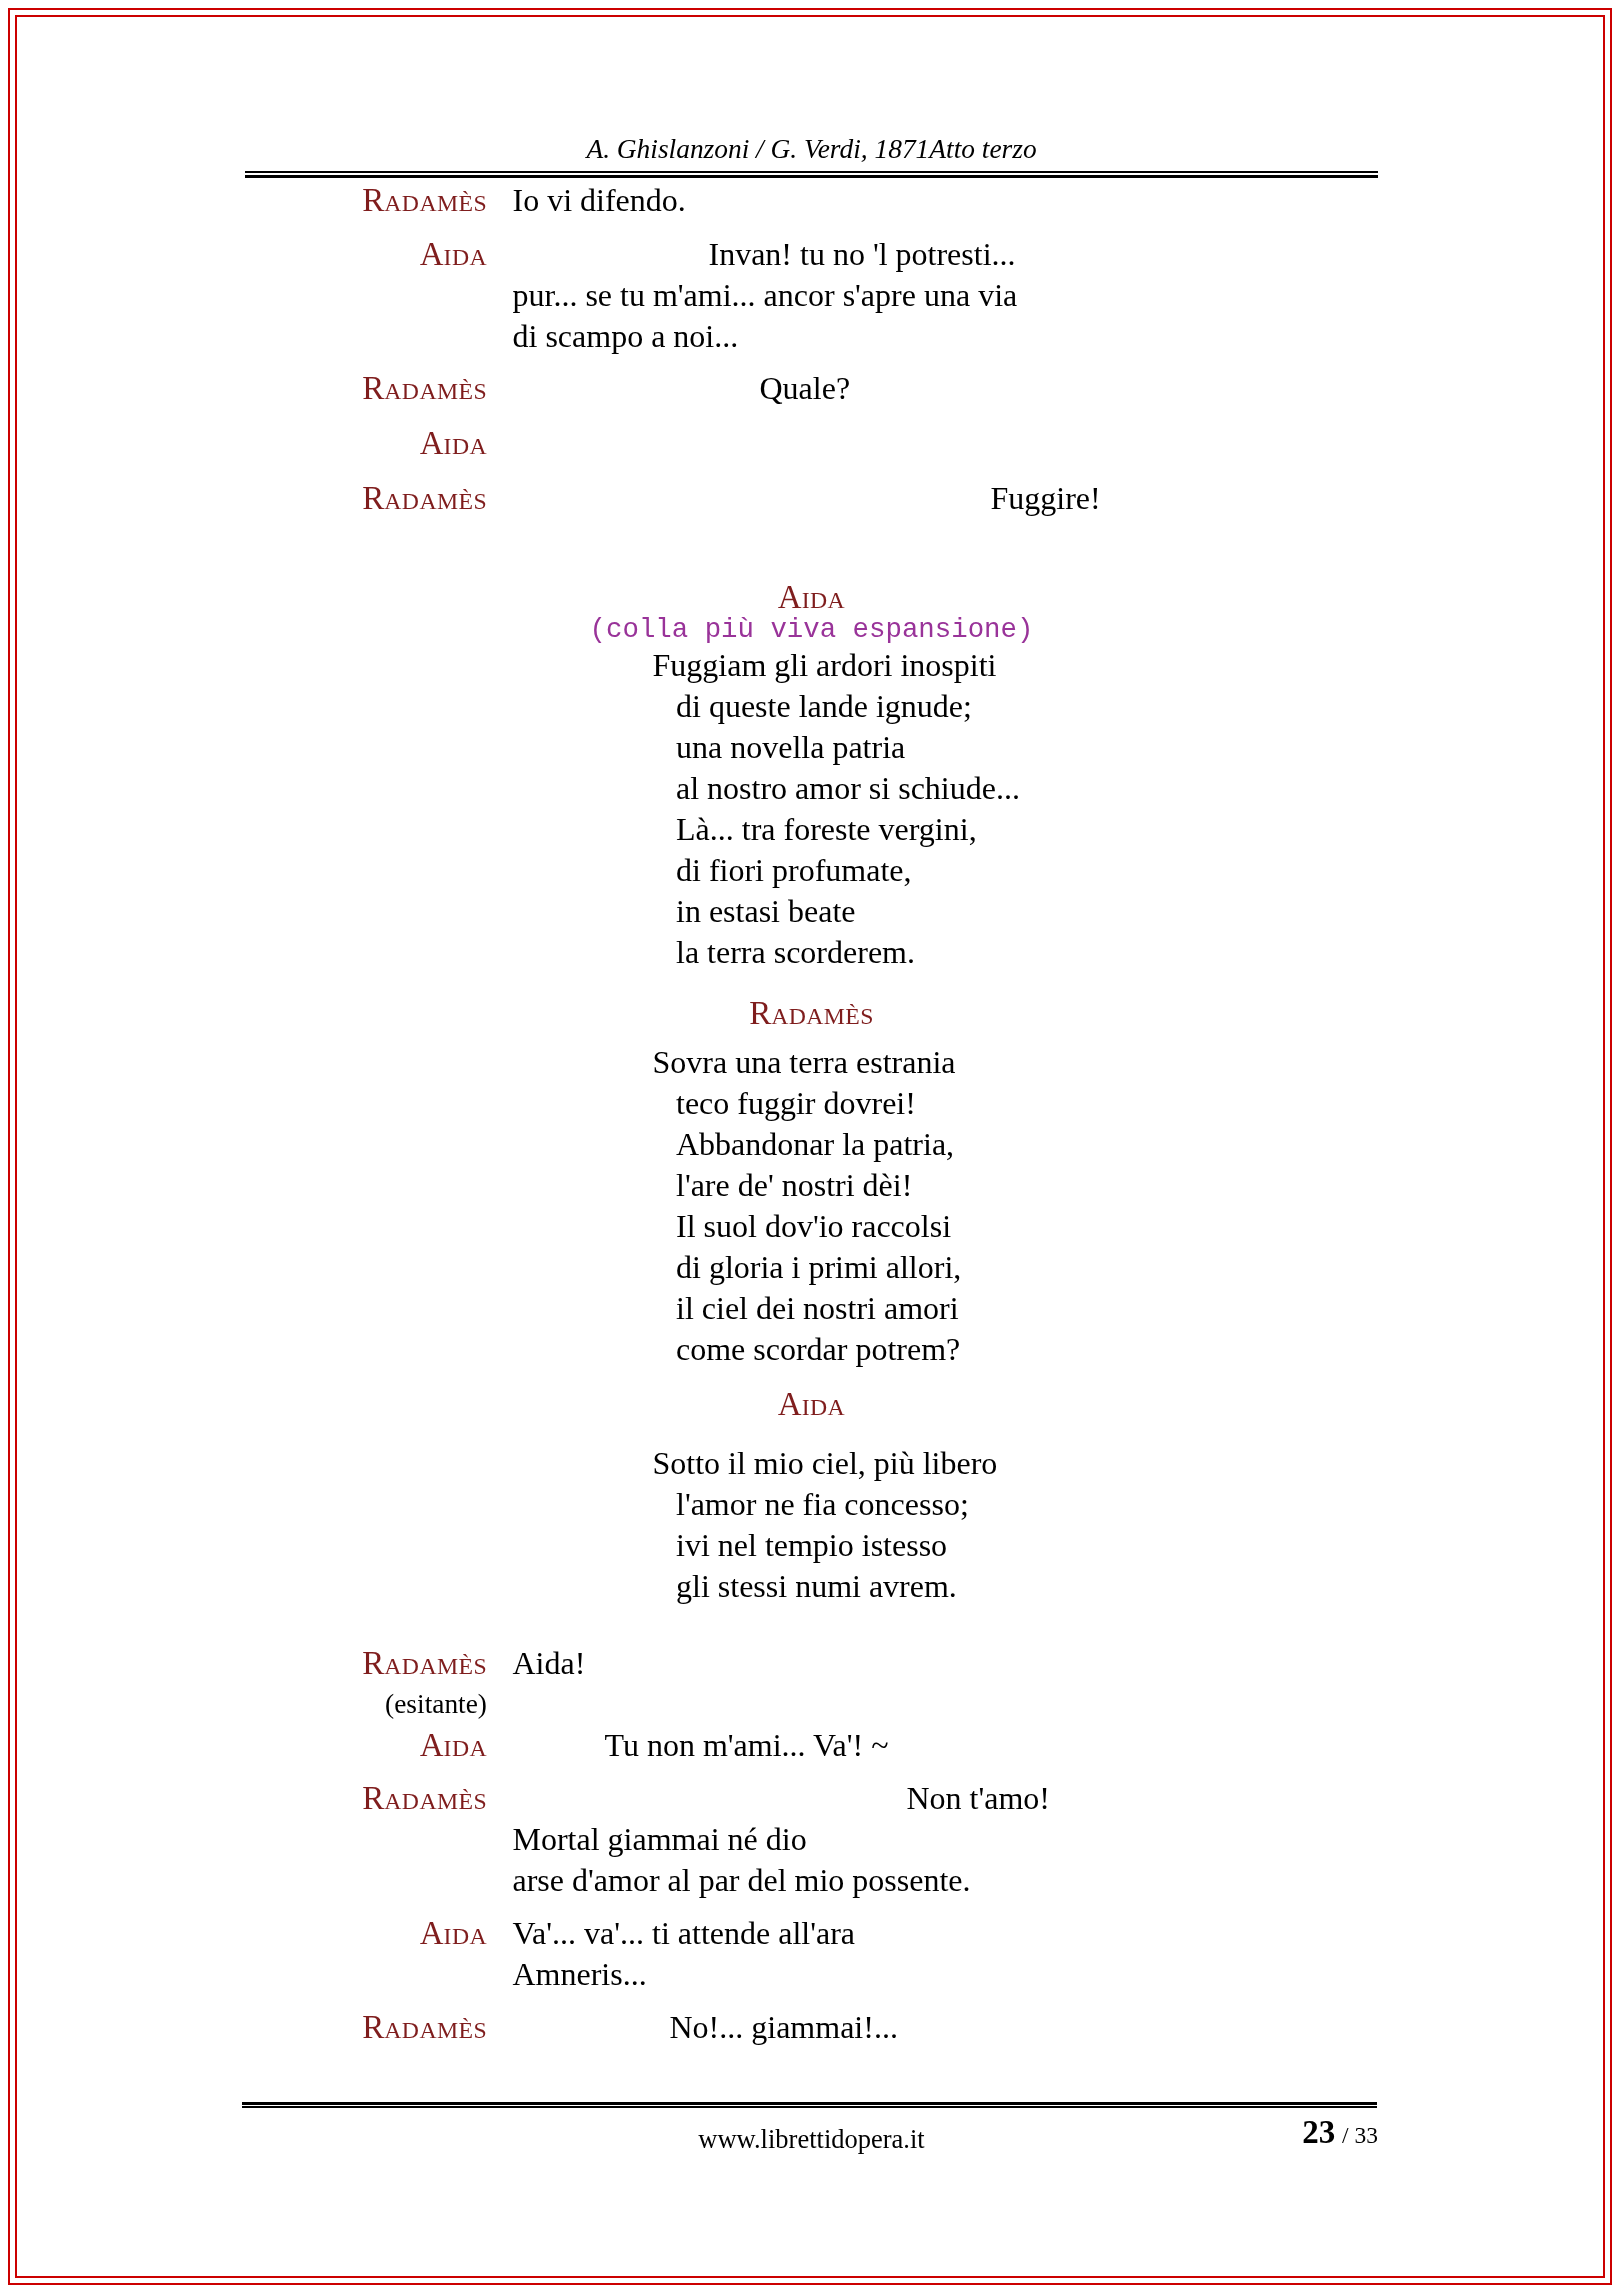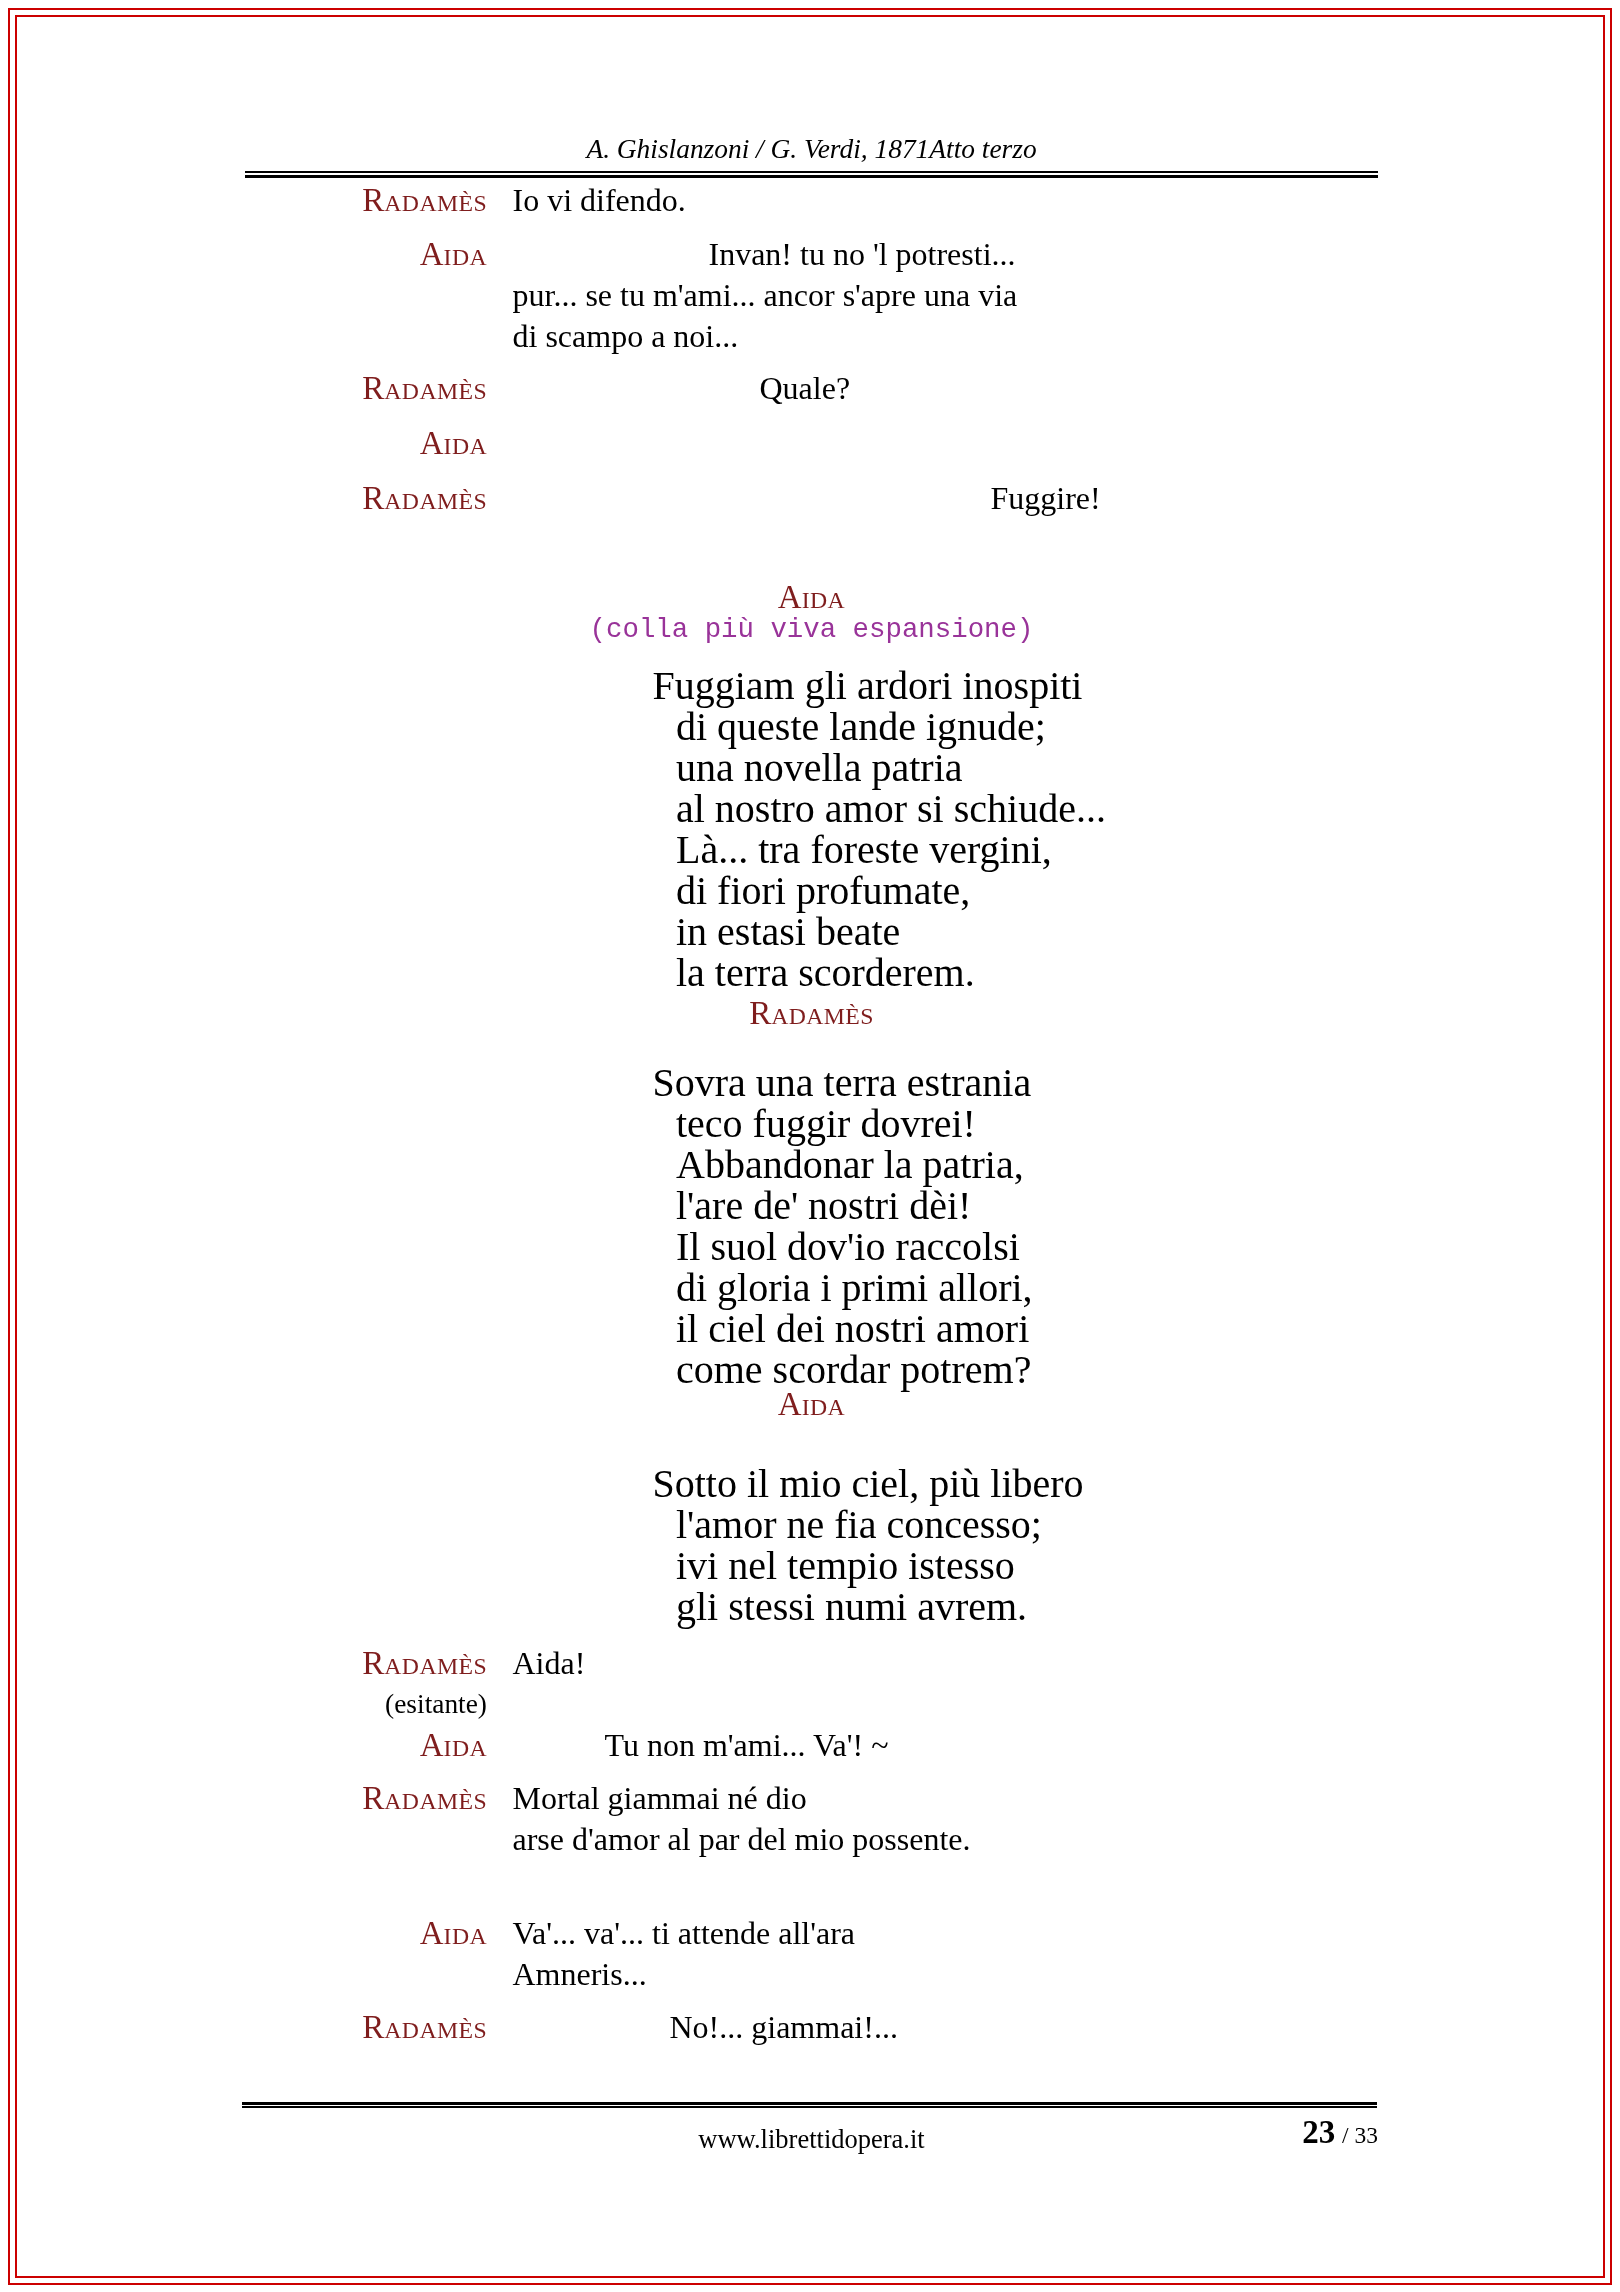--- a/index.html
+++ b/index.html
@@ -38,21 +38,21 @@
   .sc-head{
     position:absolute;left:245px;width:1133px;text-align:center;
     font-size:33px;line-height:41px;
   }
   .sc-direction{
     position:absolute;left:245px;width:1133px;text-align:center;
     color:#993399;font-size:27.4px;line-height:35px;font-family:Liberation Mono, monospace;
   }
   .stanza{
     position:absolute;left:676px;
-    font-size:40px;line-height:41px;margin-top:20px;
+    font-size:32px;line-height:41px;
   }
   .stanza .vline:first-child{margin-left:-23.5px;}
 
   .footer-rule{
     position:absolute;left:242px;width:1135px;top:2102px;
     height:1px;border-top:3.9px solid #000;border-bottom:2px solid #000;
   }
   .footer-site{
     position:absolute;left:245px;width:1133px;top:2123px;
     text-align:center;font-size:26.5px;line-height:33px;
@@ -162,20 +162,21 @@
   <div class="row" style="top:1725px">
     <div class="name-col"><span class="char-name"><span>A</span><span class="cap-rest">IDA</span></span></div>
     <div class="speech">
       <div style="padding-left:92px">Tu non m'ami... Va'! ~</div>
     </div>
   </div>
 
   <div class="row" style="top:1778px">
     <div class="name-col"><span class="char-name"><span>R</span><span class="cap-rest">ADAMÈS</span></span></div>
     <div class="speech">
+      <div style="padding-left:394px">Non t'amo!</div>
       <div>Mortal giammai né dio</div>
       <div>arse d'amor al par del mio possente.</div>
     </div>
   </div>
 
   <div class="row" style="top:1913px">
     <div class="name-col"><span class="char-name"><span>A</span><span class="cap-rest">IDA</span></span></div>
     <div class="speech">
       <div>Va'... va'... ti attende all'ara</div>
       <div>Amneris...</div>

